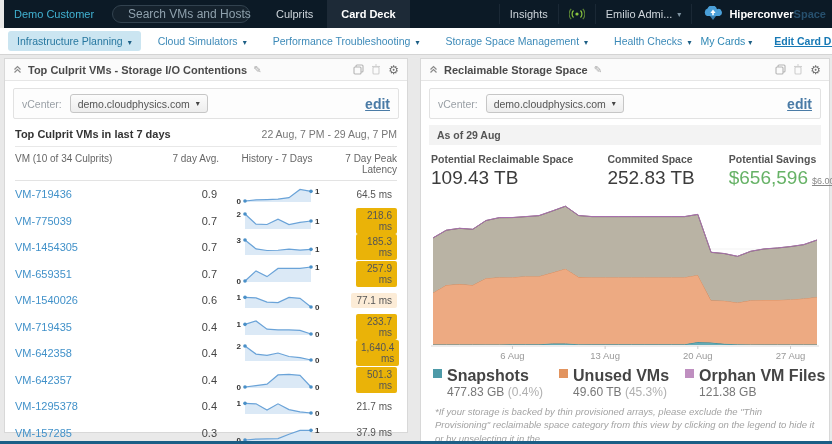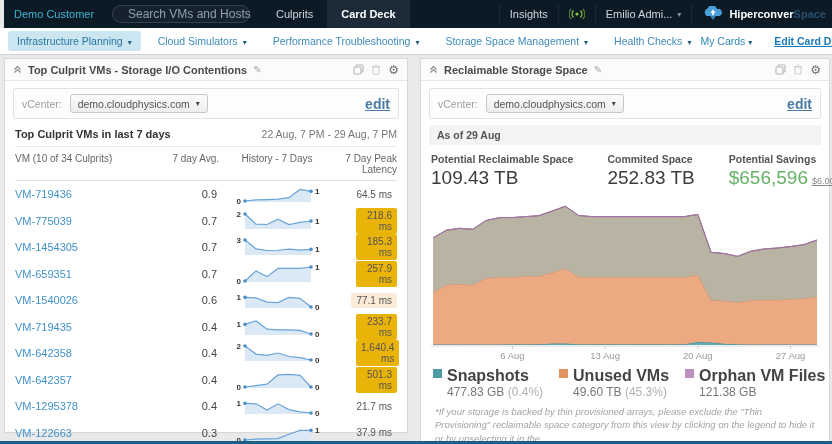--- a/index.html
+++ b/index.html
@@ -326,21 +326,21 @@
               <polyline points="14,8.344827586206897 25,8.827586206896552 36,15.10344827586207 47,8.827586206896552 58,14.620689655172415 69,16.841379310344827 80,18" fill="none" stroke="#6aa3d8" stroke-width="1.2"></polyline>
               <circle cx="14" cy="8.344827586206897" r="1.8" fill="#4a90c8"></circle>
               <circle cx="80" cy="18" r="1.8" fill="#4a90c8"></circle>
               <text x="10" y="11.344827586206897" text-anchor="end" font-size="8" font-weight="bold" fill="#333">1</text>
               <text x="84" y="21" font-size="8" font-weight="bold" fill="#333">0</text>
             </svg>
           </div>
           <div class="lat" style="padding-right: 5px;">21.7 ms</div>
         </div>
         <div class="trow">
-          <div class="vm">VM-122663</div>
+          <div class="vm">VM-157285</div>
           <div class="avg">0.3</div>
           <div class="spark">
             <svg width="92" height="22" viewBox="0 0 92 22">
               <polygon points="14,19 14,18 25,17.03448275862069 36,16.841379310344827 47,16.551724137931036 58,12.206896551724139 69,8.344827586206897 80,8.344827586206897 80,19" fill="#dbe9f6"></polygon>
               <polyline points="14,18 25,17.03448275862069 36,16.841379310344827 47,16.551724137931036 58,12.206896551724139 69,8.344827586206897 80,8.344827586206897" fill="none" stroke="#6aa3d8" stroke-width="1.2"></polyline>
               <circle cx="14" cy="18" r="1.8" fill="#4a90c8"></circle>
               <circle cx="80" cy="8.344827586206897" r="1.8" fill="#4a90c8"></circle>
               <text x="10" y="21" text-anchor="end" font-size="8" font-weight="bold" fill="#333">0</text>
               <text x="84" y="11.344827586206897" font-size="8" font-weight="bold" fill="#333">1</text>
             </svg>

